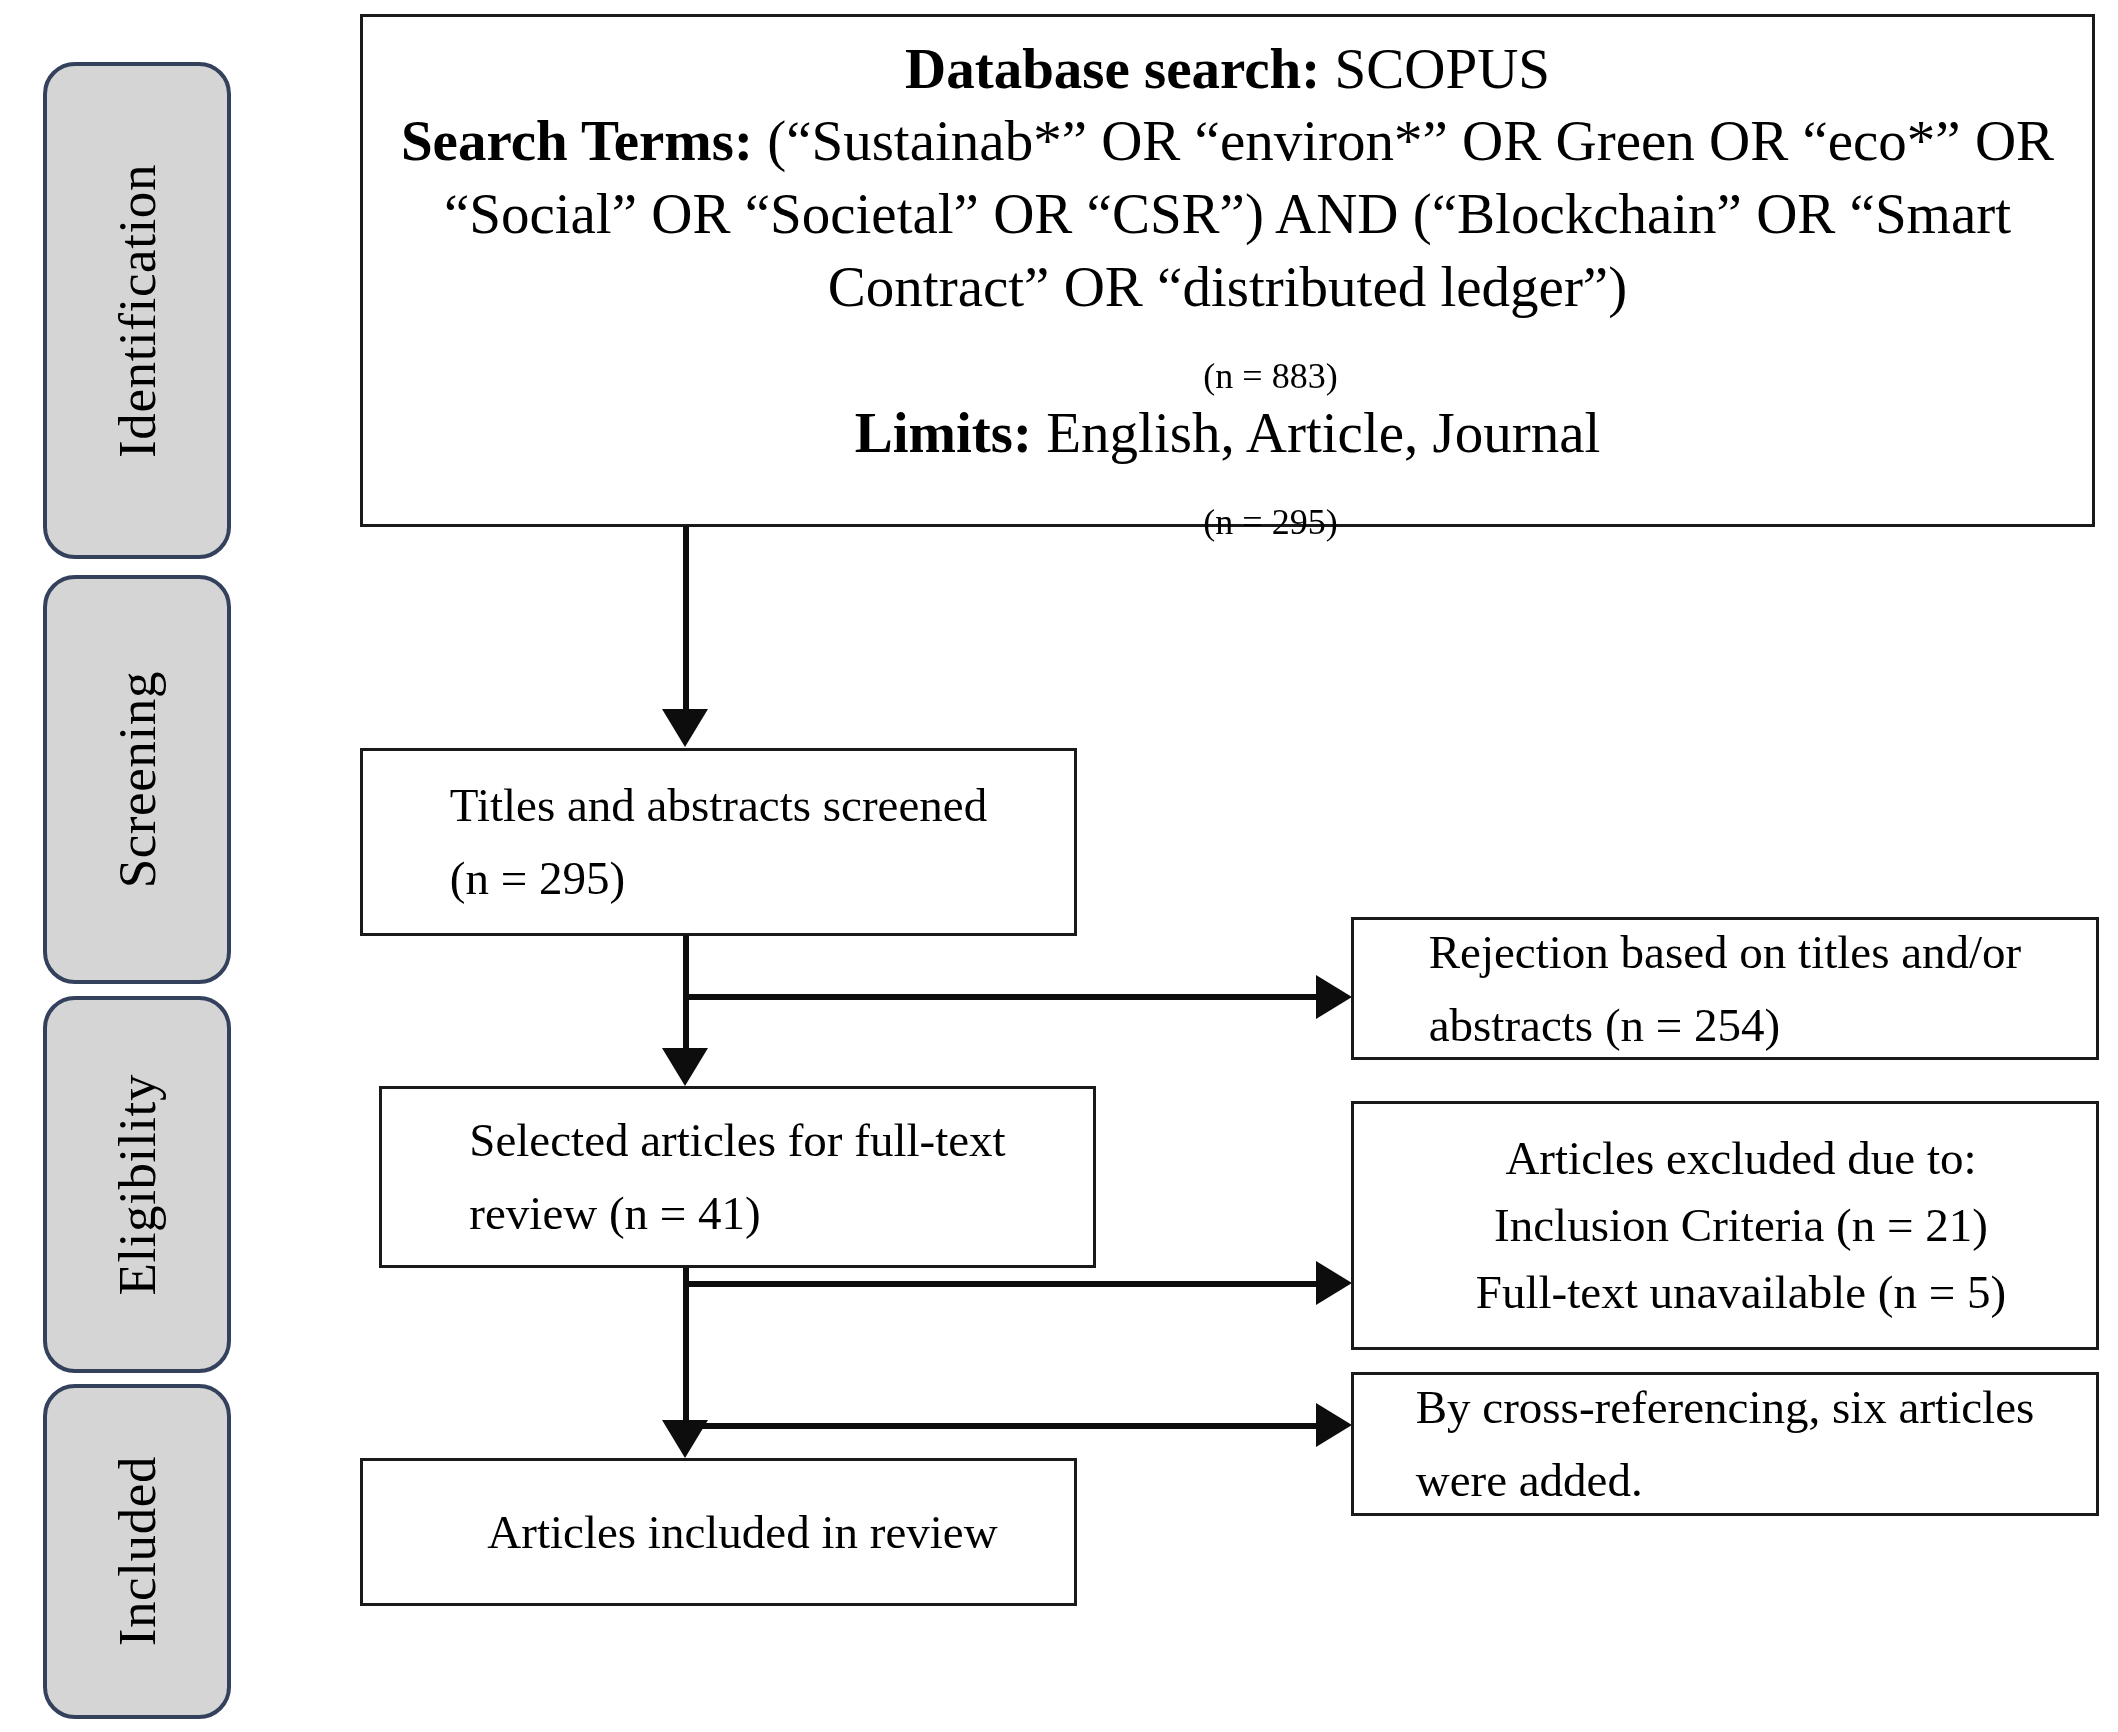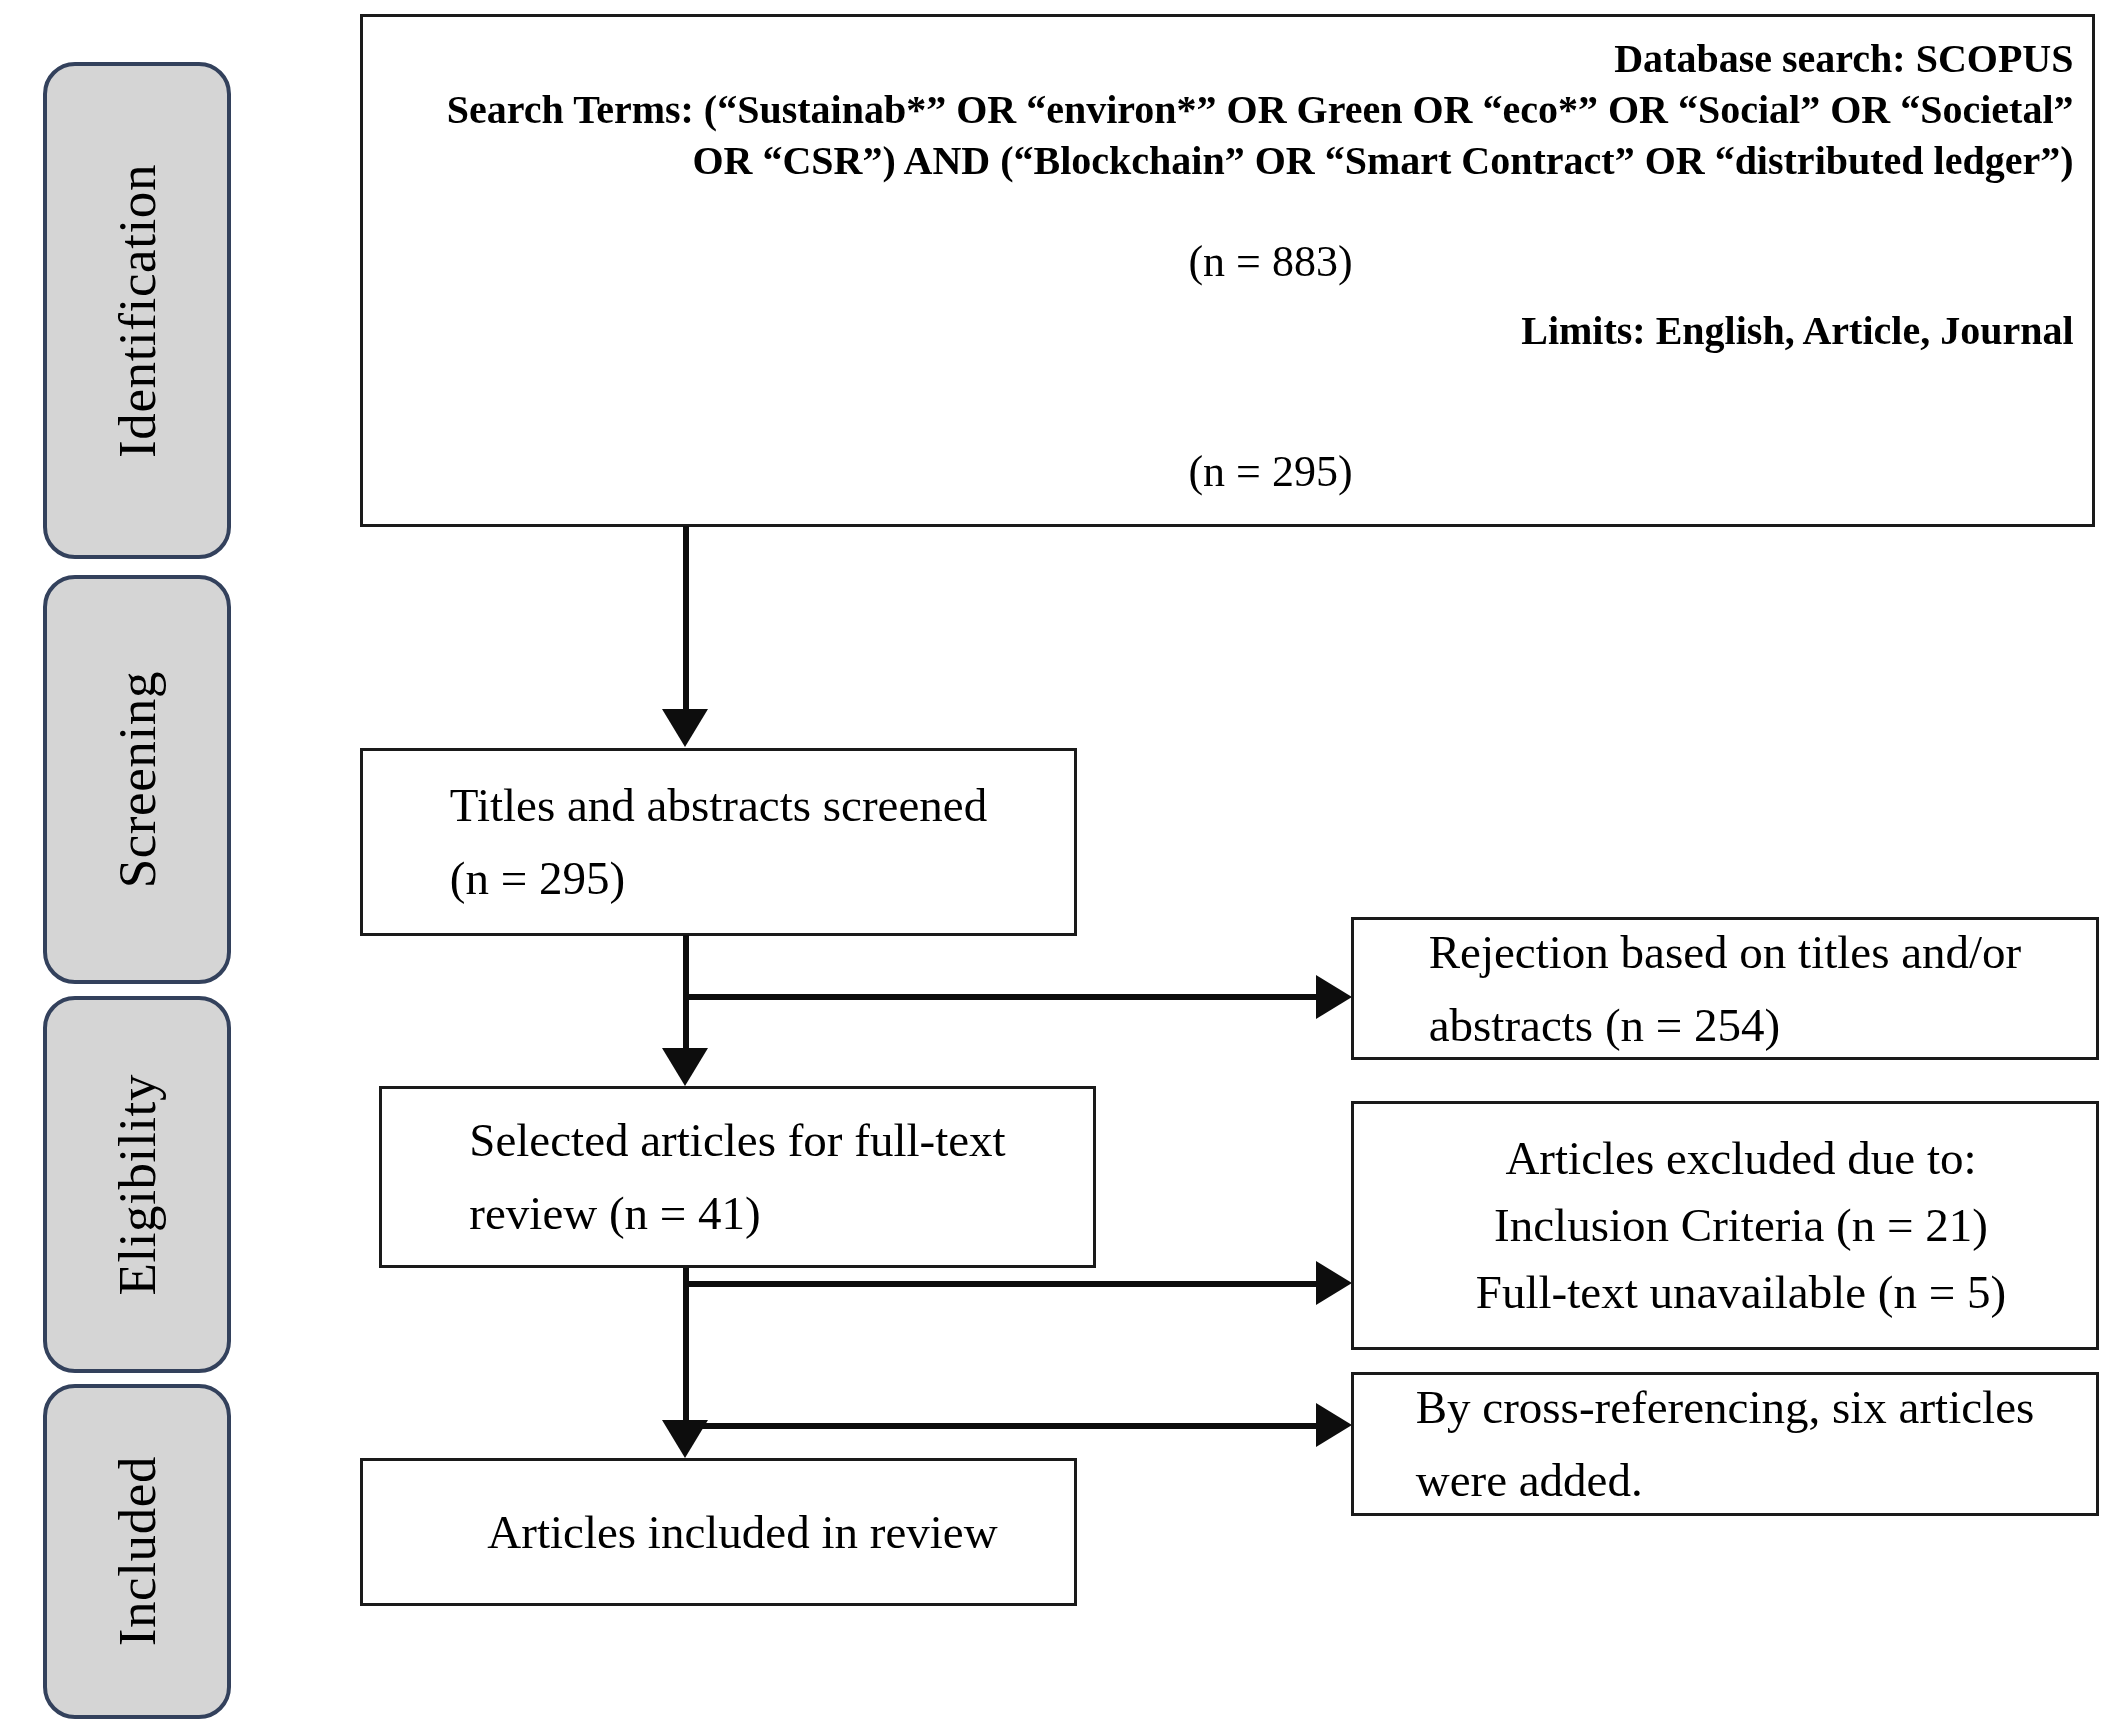--- a/index.html
+++ b/index.html
@@ -33,22 +33,22 @@
   }
   .fbox-inner{
     width:100%;height:100%;
     display:flex;flex-direction:column;
     box-sizing:border-box;
   }
   .ctr{align-items:center;justify-content:center;text-align:center;}
 
   
   #box-search .fbox-inner{padding:16px 18.5px 0 18.5px;}
-  .search-lines{font-size:40px;line-height:1.28;text-align:right;font-weight:bold;}
-  .n-line{font-size:44px;text-align:center;margin-left:86px;margin-top:31px;}
+  .search-lines{font-size:57px;line-height:1.28;text-align:center;}
+  .n-line{font-size:36px;text-align:center;margin-left:86px;margin-top:31px;}
   .spacer-sm{height:18.5px;}
   .spacer-lg{height:59px;}
 
   .twoline{font-size:47px;line-height:1.55;text-align:left;}
   .threeline{font-size:47px;line-height:1.42;text-align:center;}
 
   
   .vline{position:absolute;background:#0d0d0d;width:5.5px;}
   .hline{position:absolute;background:#0d0d0d;height:5.5px;}
   .arrow-down{

